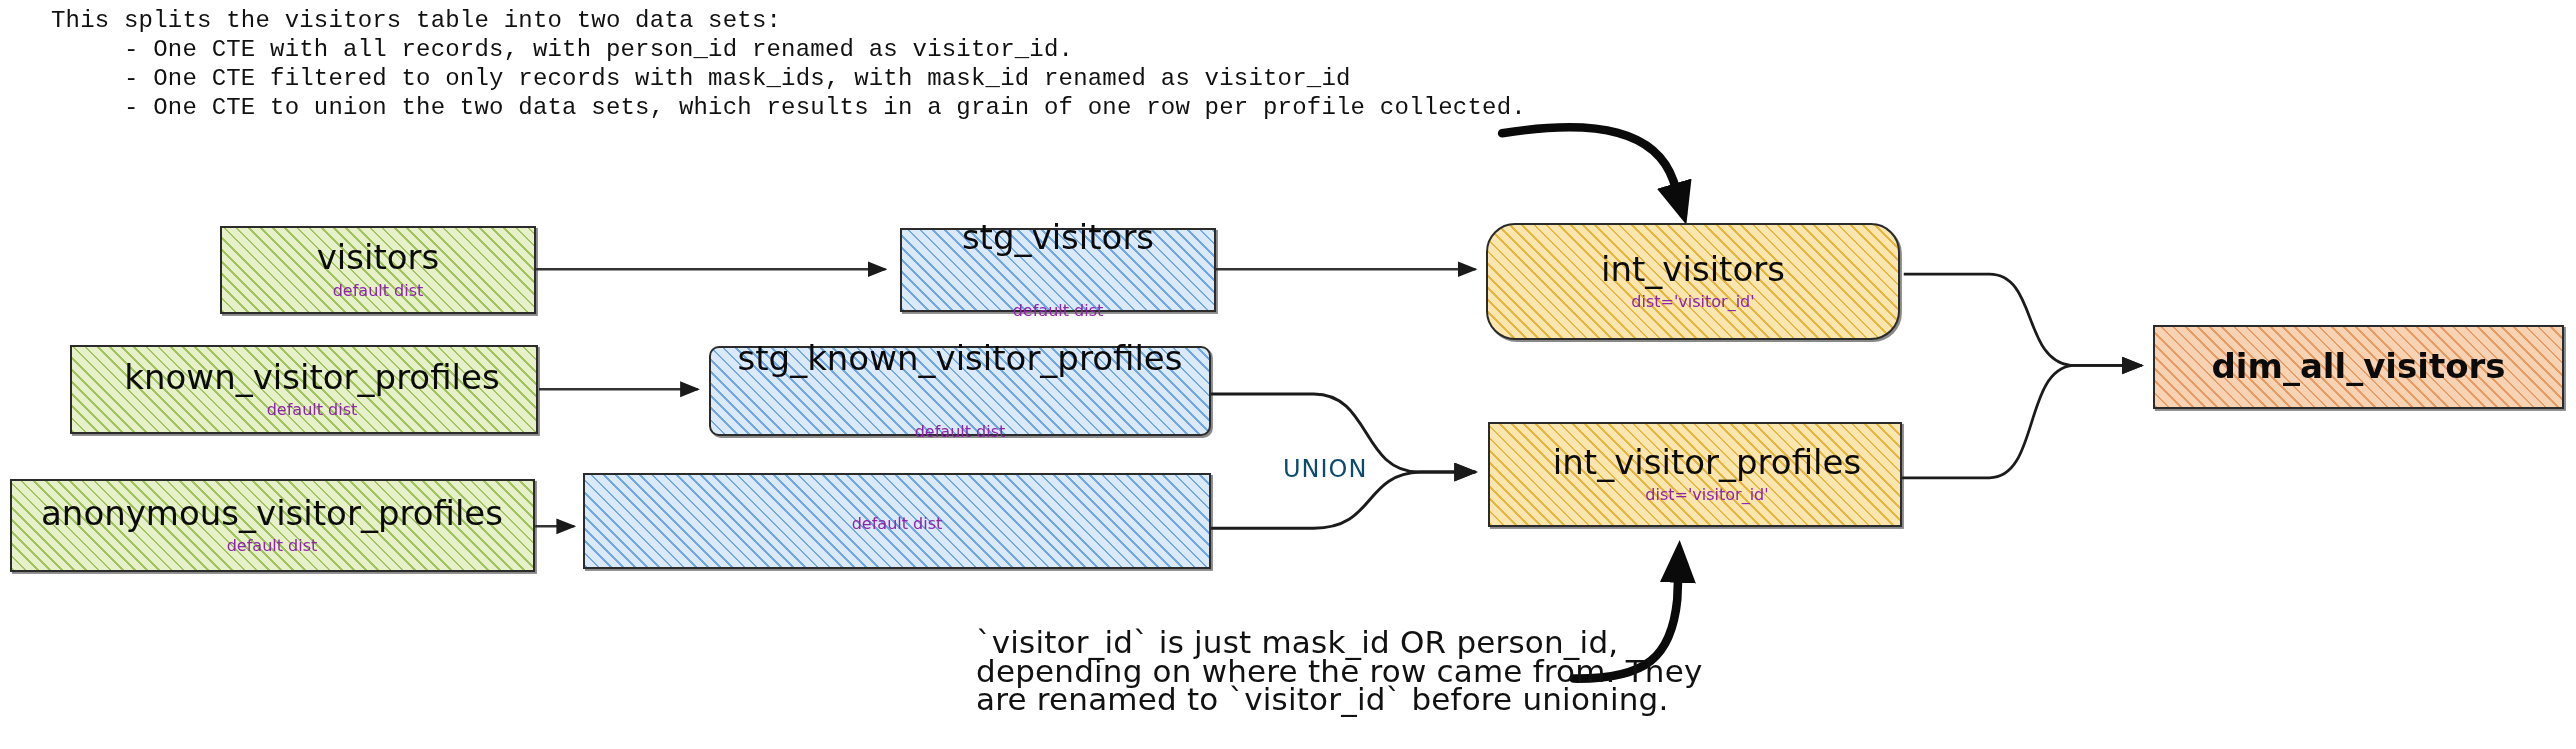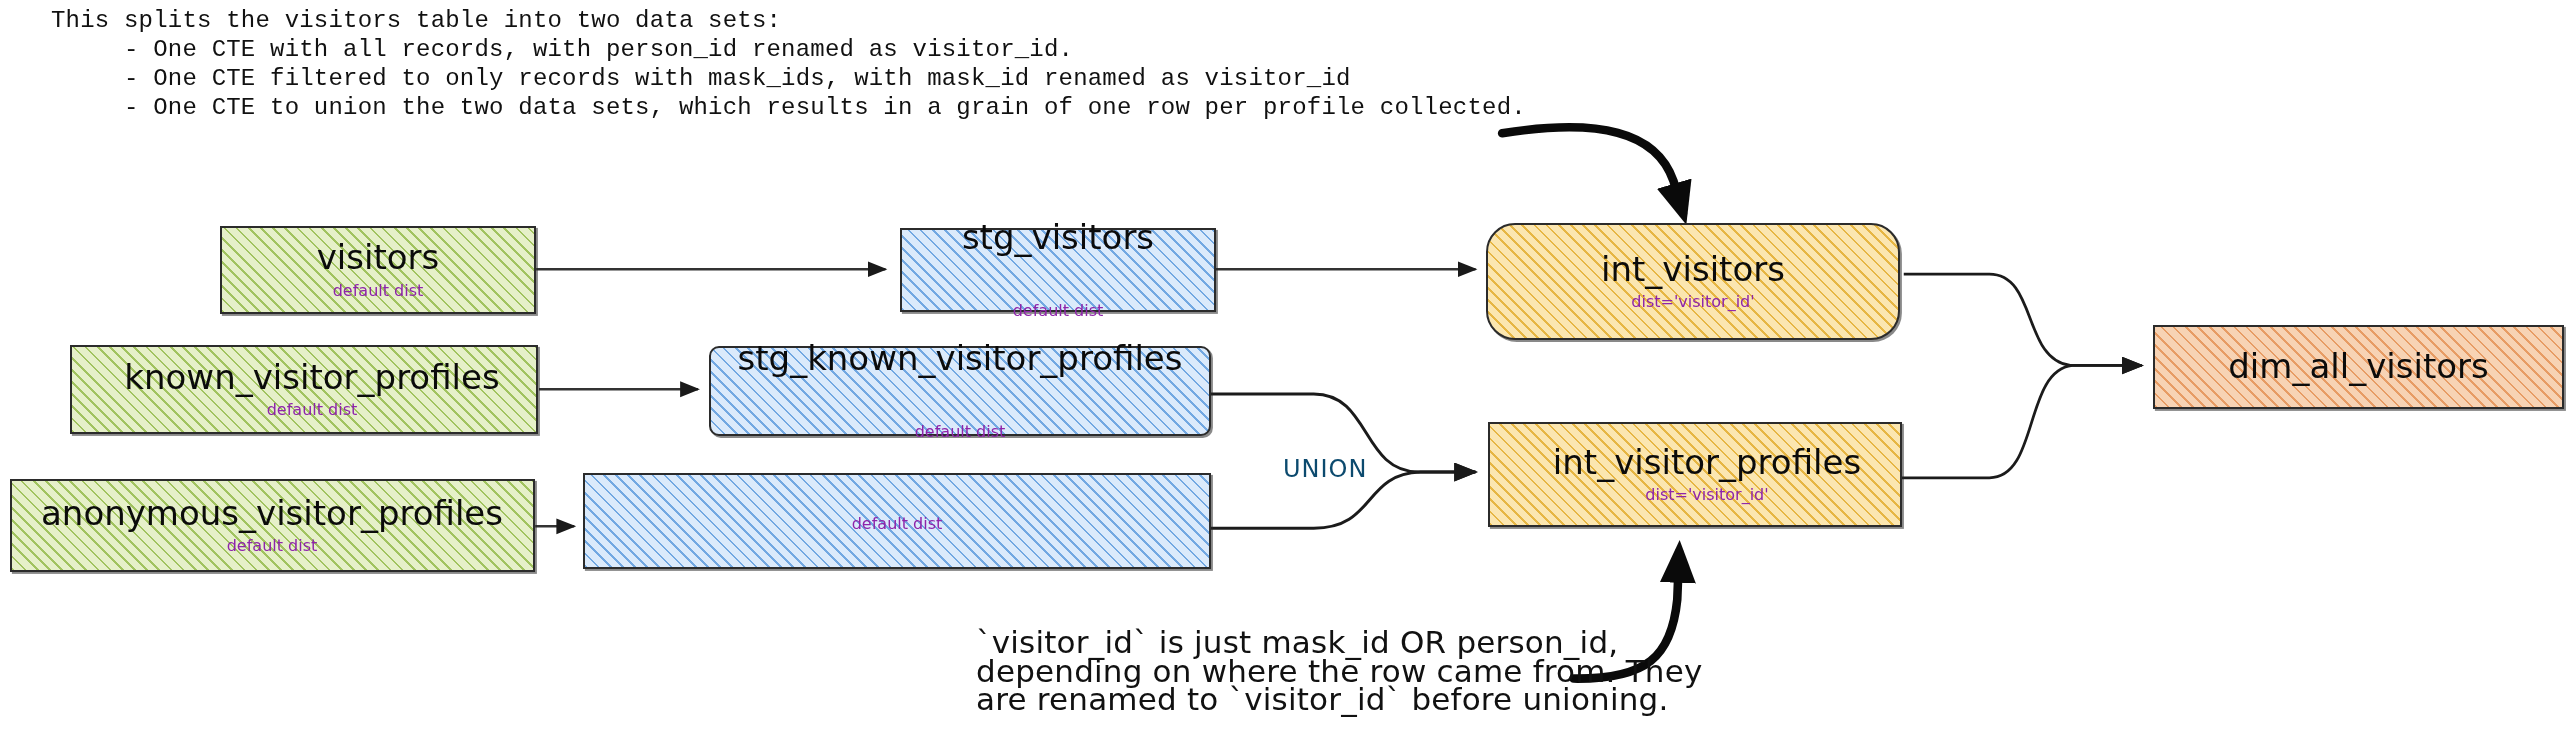--- a/index.html
+++ b/index.html
@@ -60,20 +60,21 @@
     background-color:#fbe6b0;
     background-image:repeating-linear-gradient(45deg,
       rgba(225,170,40,.80) 0px, rgba(225,170,40,.80) 1.9px,
       rgba(255,255,255,0) 1.9px, rgba(255,255,255,0) 8.6px);
   }
   .orange{
     background-color:#f7d3b4;
     background-image:repeating-linear-gradient(45deg,
       rgba(225,135,70,.72) 0px, rgba(225,135,70,.72) 1.9px,
       rgba(255,255,255,0) 1.9px, rgba(255,255,255,0) 8.6px);
+    font-weight:bold;
   }
 
   
   #edges{position:absolute;left:0;top:0;width:2576px;height:749px;pointer-events:none;}
   .union-label{
     position:absolute;font-size:24px;color:#0c4a6e;
     font-family:"DejaVu Sans", sans-serif;letter-spacing:1px;
   }
 </style>
 </head>

